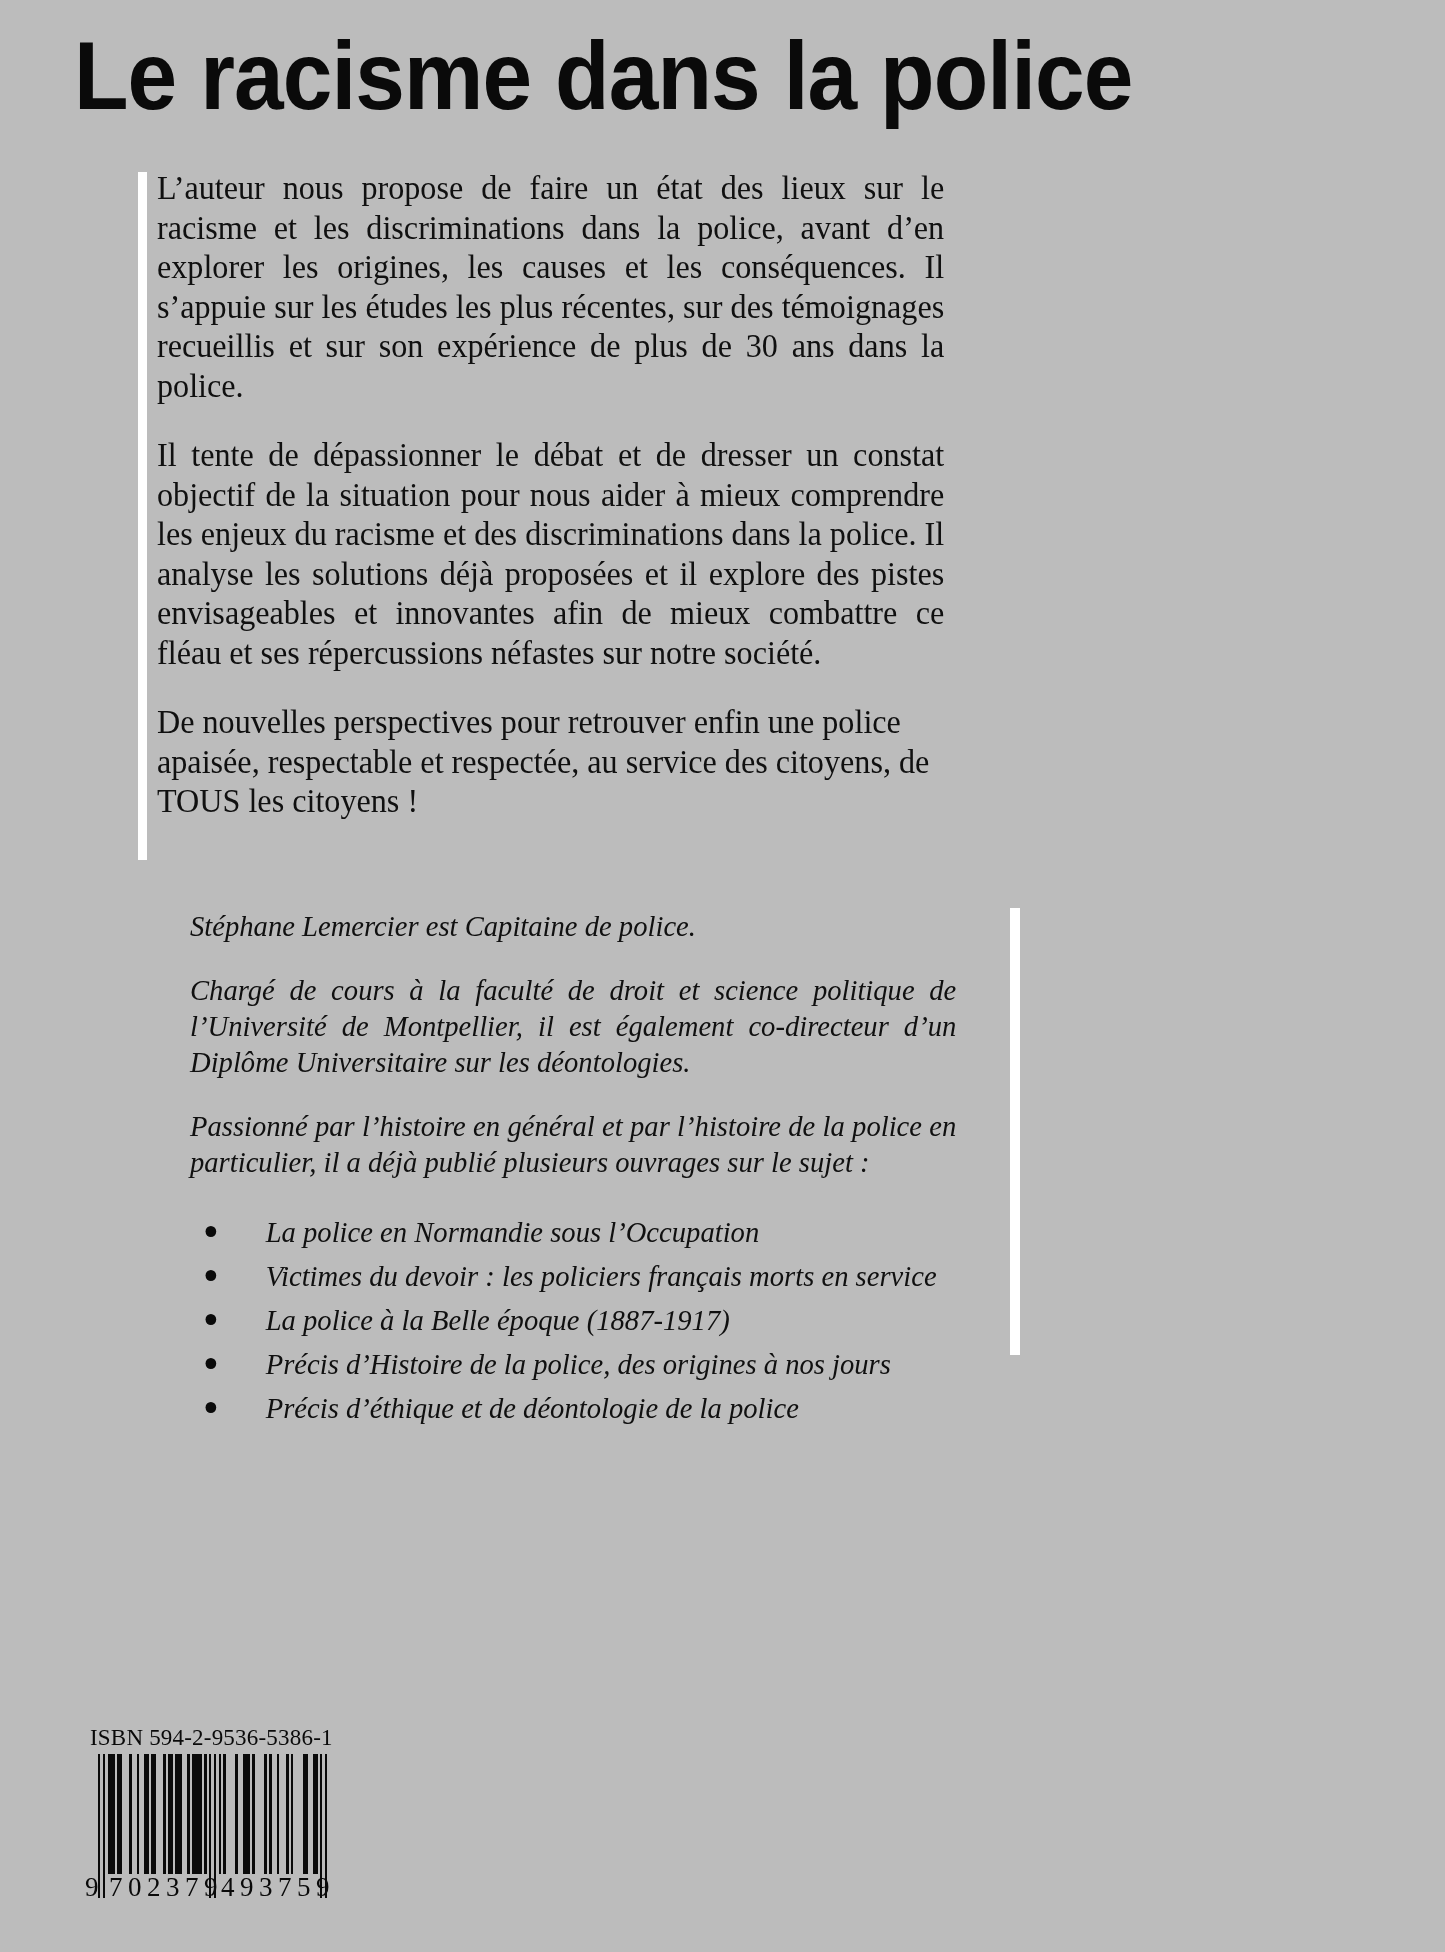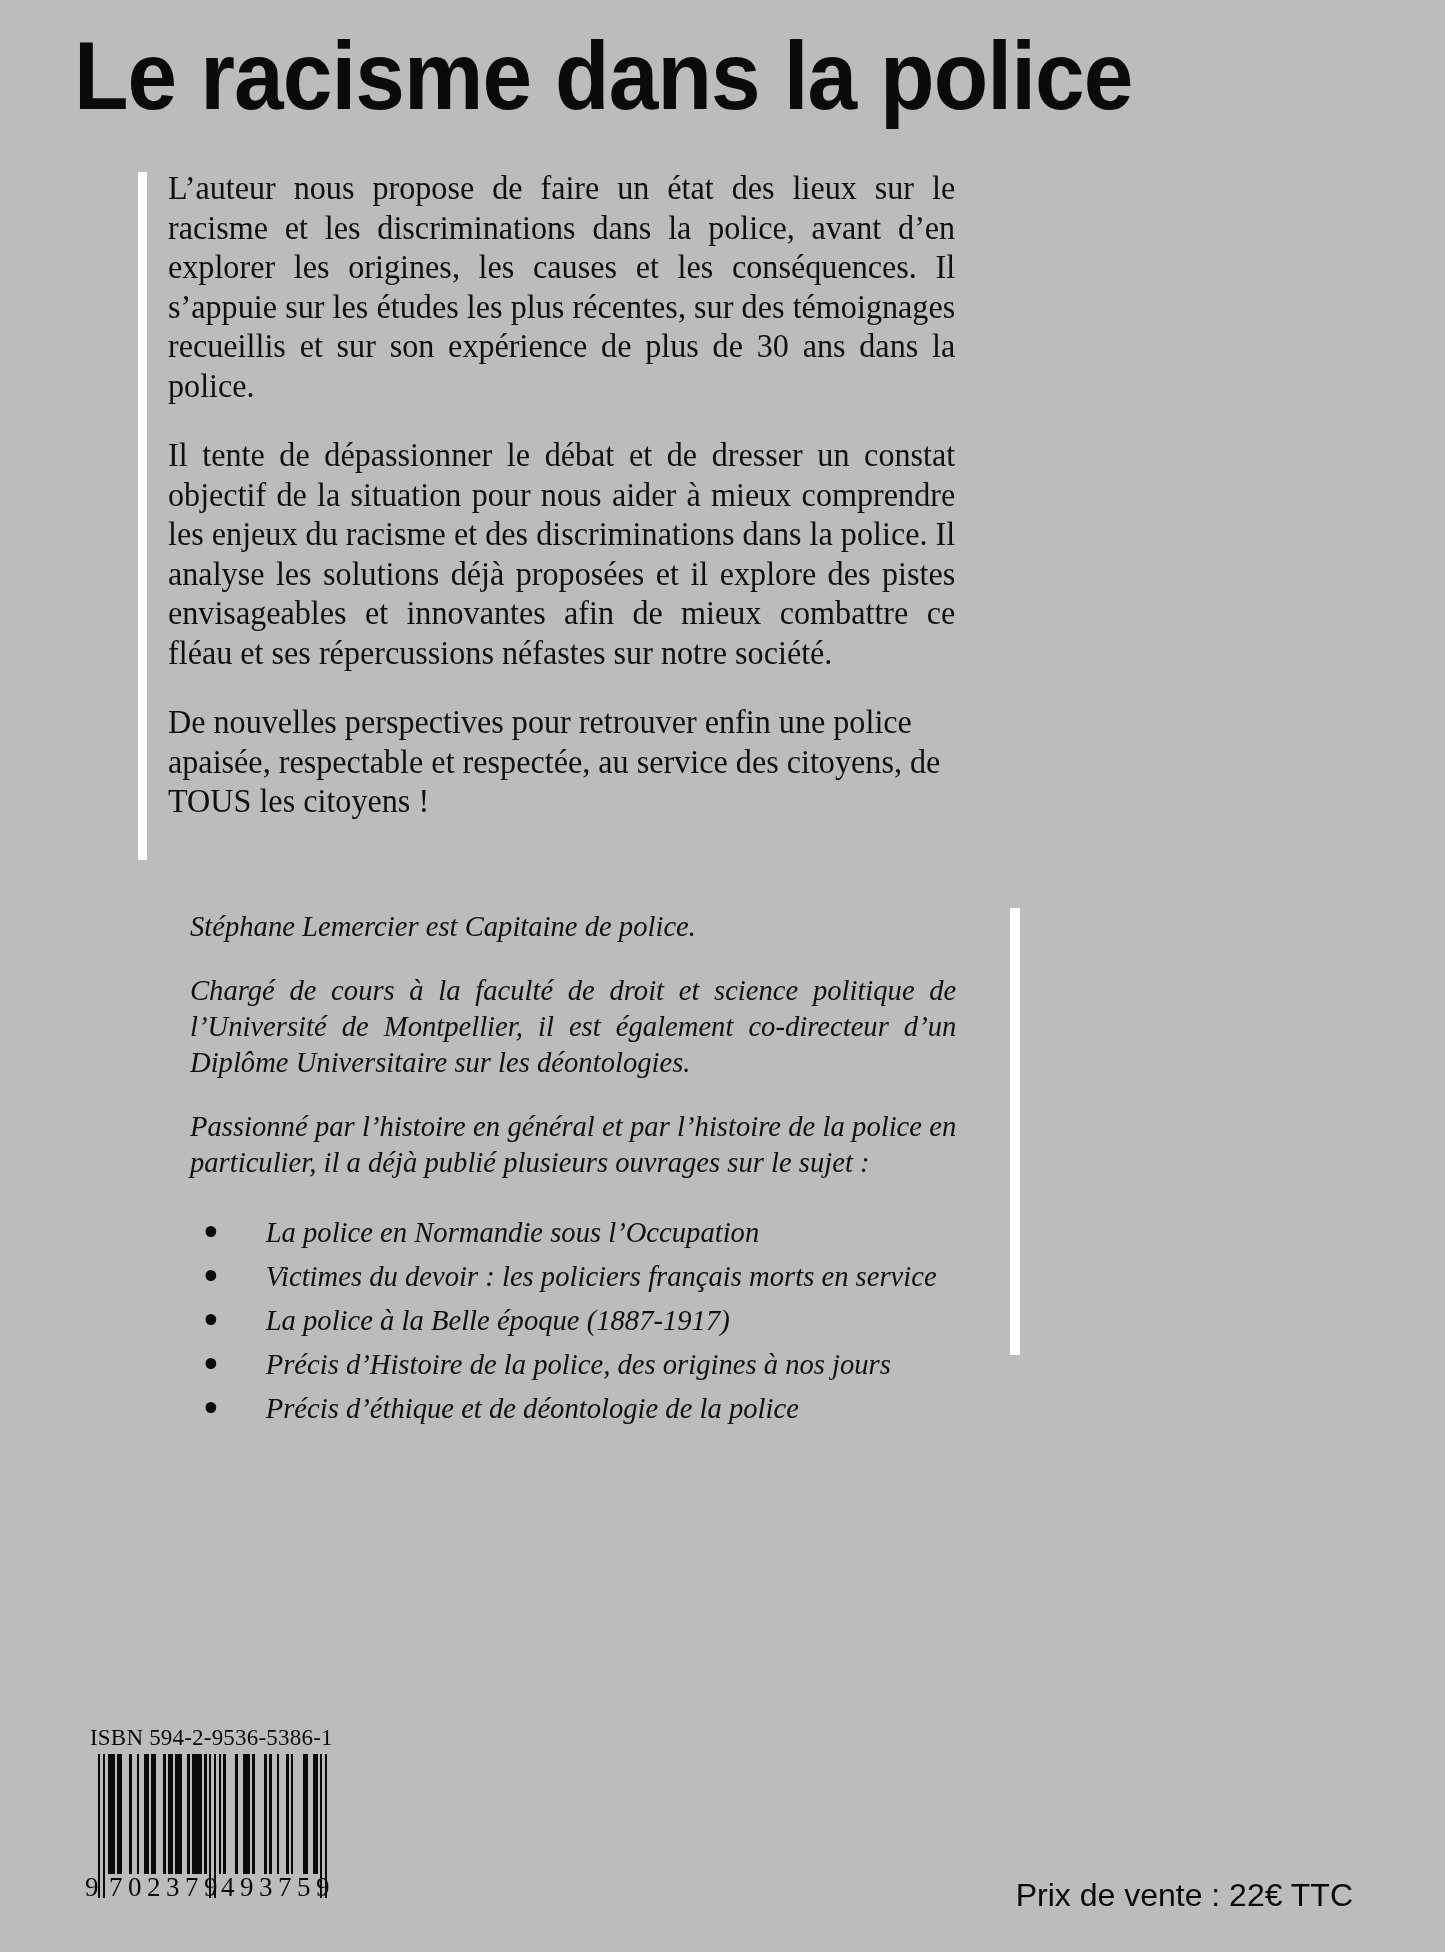--- a/index.html
+++ b/index.html
@@ -47,21 +47,21 @@
   }
   .blurb-rule {
     position: absolute;
     left: 0;
     top: 4px;
     width: 9px;
     height: 688px;
     background: #ffffff;
   }
   .blurb-body {
-    margin-left: 30px;
+    margin-left: 19px;
     width: 820px;
   }
   .blurb-p {
     margin: 0 0 30px 0;
     font-family: "Liberation Serif", serif;
     font-size: 33.5px;
     line-height: 39.5px;
     color: #101010;
     text-align: justify;
     transform: scaleX(0.96);
@@ -289,15 +289,14 @@
           <span class="tall" style="width: 2.42105px;"></span>
         </div>
       <div class="barcode-digits">
         <span class="d1">9</span>
         <span class="d2">702379</span>
         <span class="d3">493759</span>
       </div>
     </div>
   </div>
 
-  <div class="price">Prix de vente : 22€ TTC</div>
 
 </div>
 
 </body></html>

